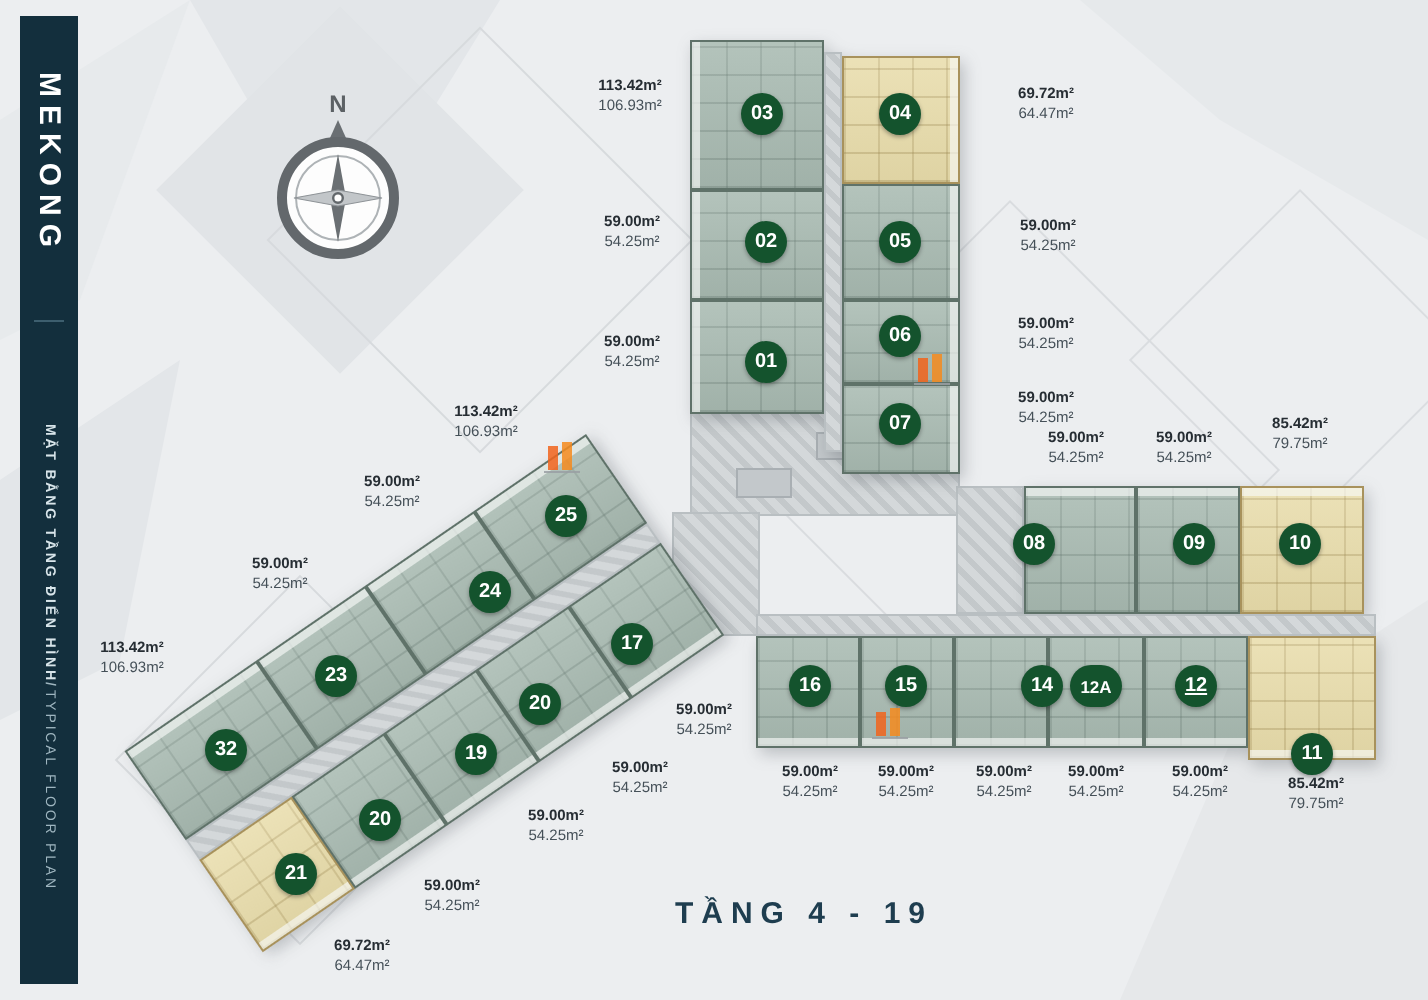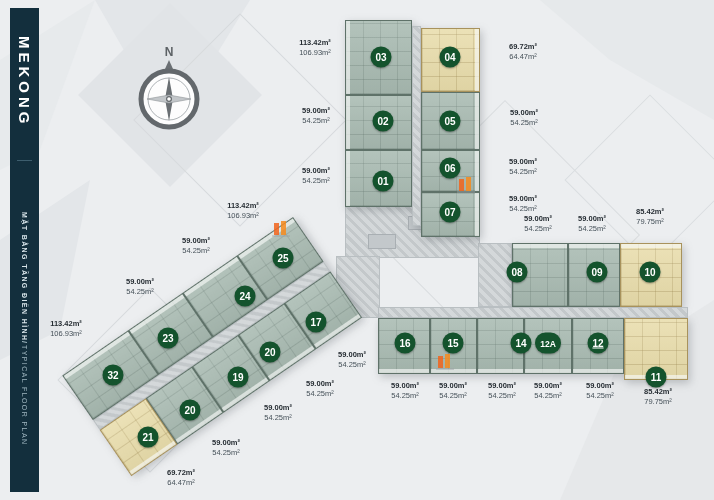--- a/index.html
+++ b/index.html
@@ -294,14 +294,15 @@
   </div>
   <div class="mini-logo" style="left:434px;top:353px;">
     <svg width="22" height="18" viewBox="0 0 22 18">
         <rect x="4" y="3" width="5" height="12" fill="#f2641c"></rect>
         <rect x="11" y="1" width="5" height="14" fill="#f68b1e"></rect>
         <path d="M2 16h18" stroke="#9aa0a4" stroke-width="1"></path>
       </svg>
   </div>
 
 
+  <div class="floor-range">TẦNG 4 - 19</div>
 
 </div>
 
 </body></html>

